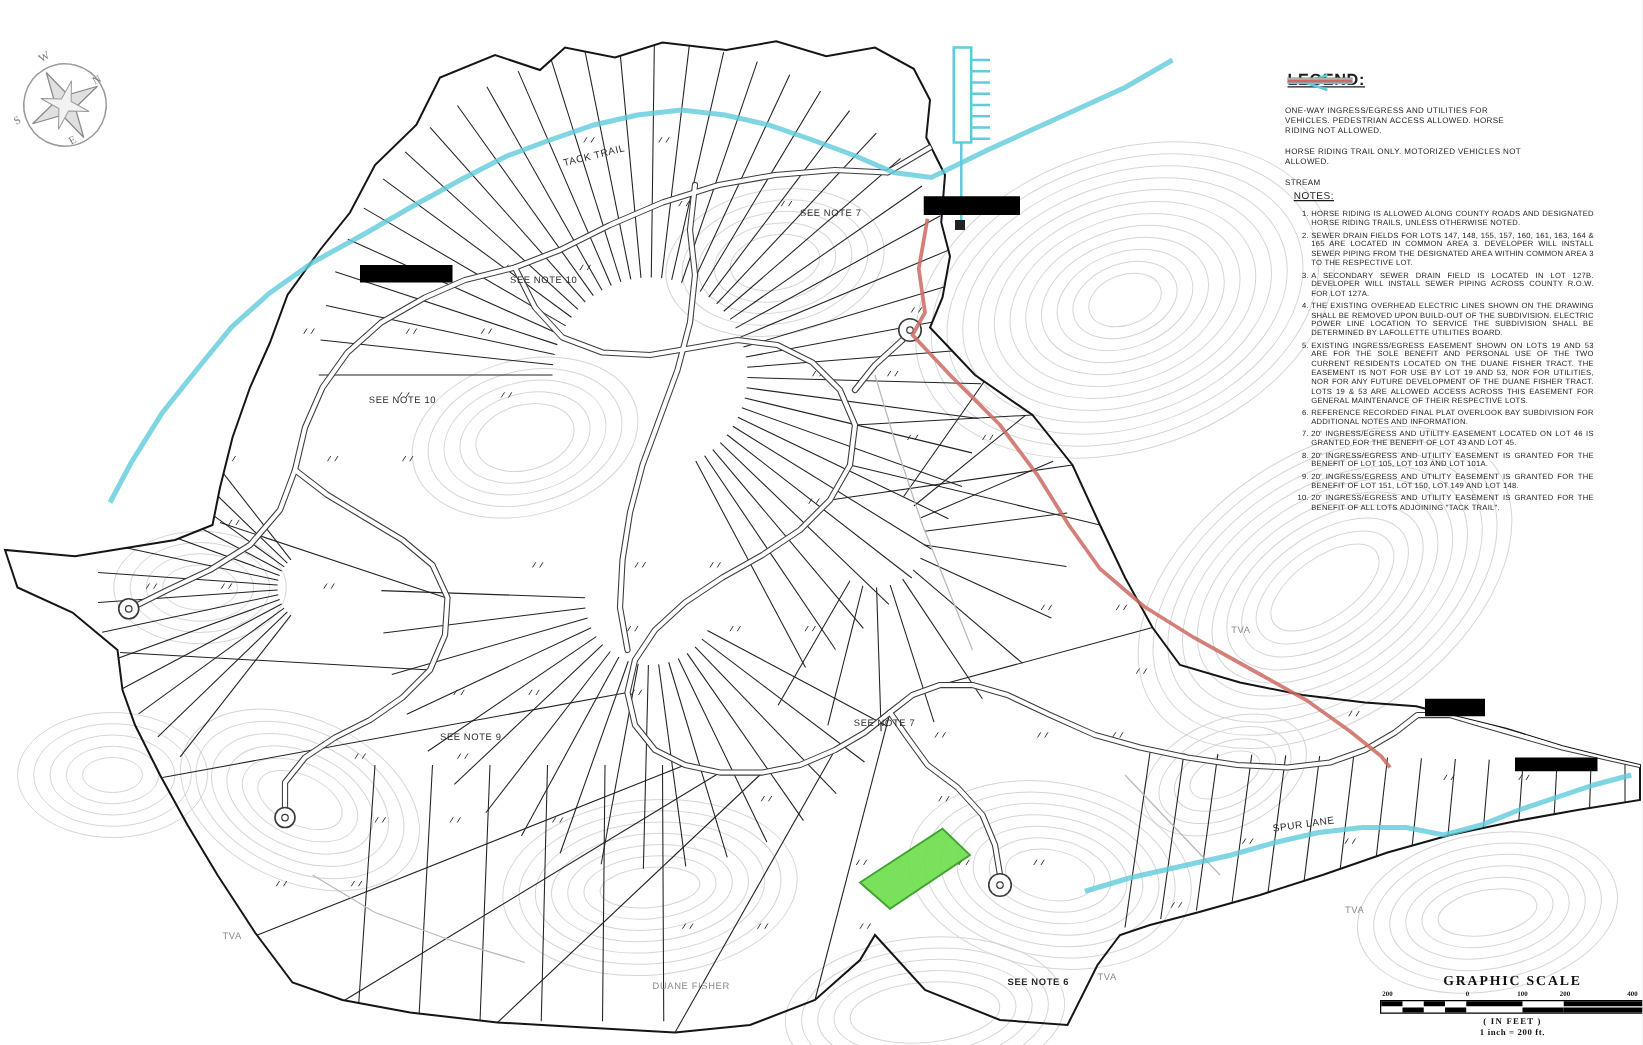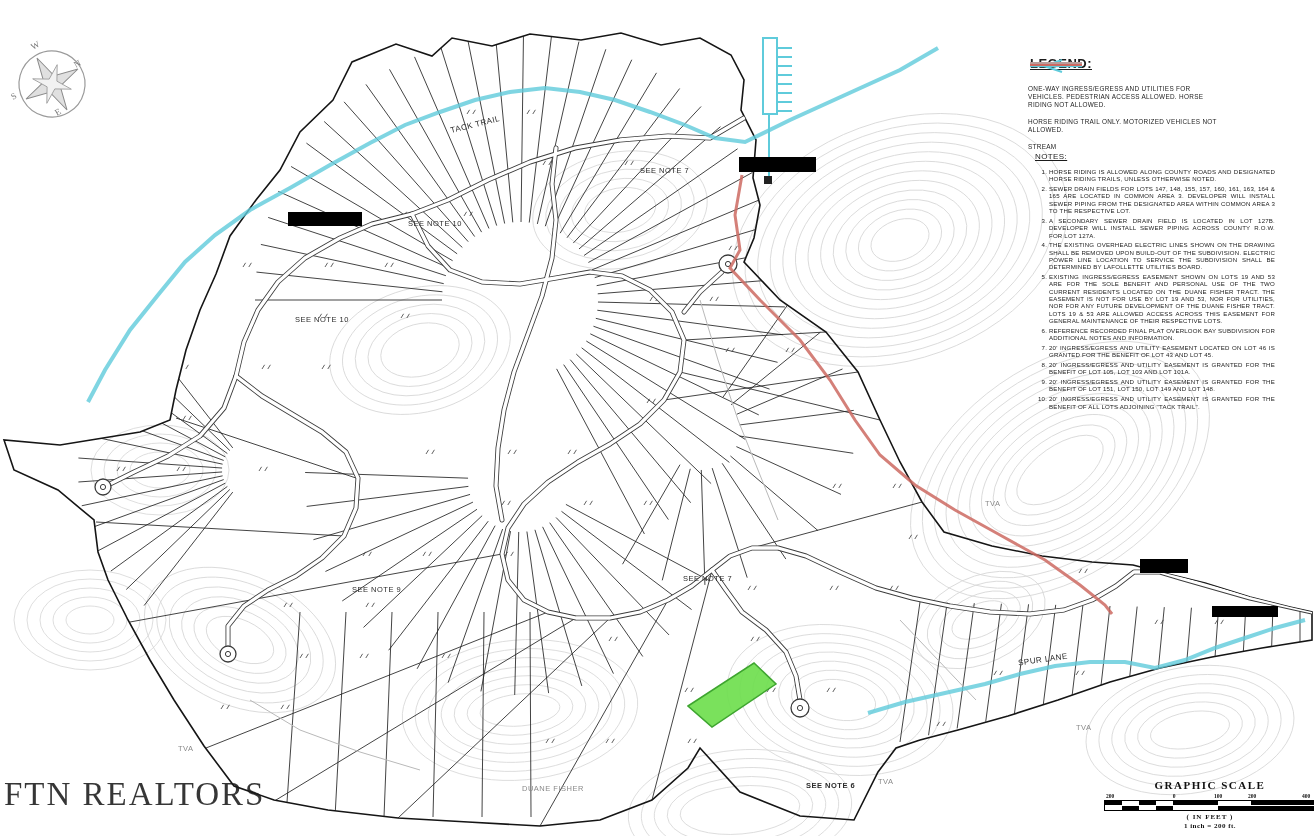--- a/index.html
+++ b/index.html
@@ -484,14 +484,13 @@
       <div style="left:146px;top:0;width:64px;height:4px;"></div>
       <div style="left:17px;bottom:0;width:17px;height:4px;"></div>
       <div style="left:51px;bottom:0;width:17px;height:4px;"></div>
       <div style="left:113px;bottom:0;width:33px;height:4px;"></div>
       <div style="left:146px;bottom:0;width:64px;height:4px;"></div>
     </div>
     <div class="gscap">( IN FEET )</div>
     <div class="gsratio">1 inch = 200 ft.</div>
   </div>
 
-  <div id="watermark">FTN REALTORS</div>
 </div>
 
 </body></html>

